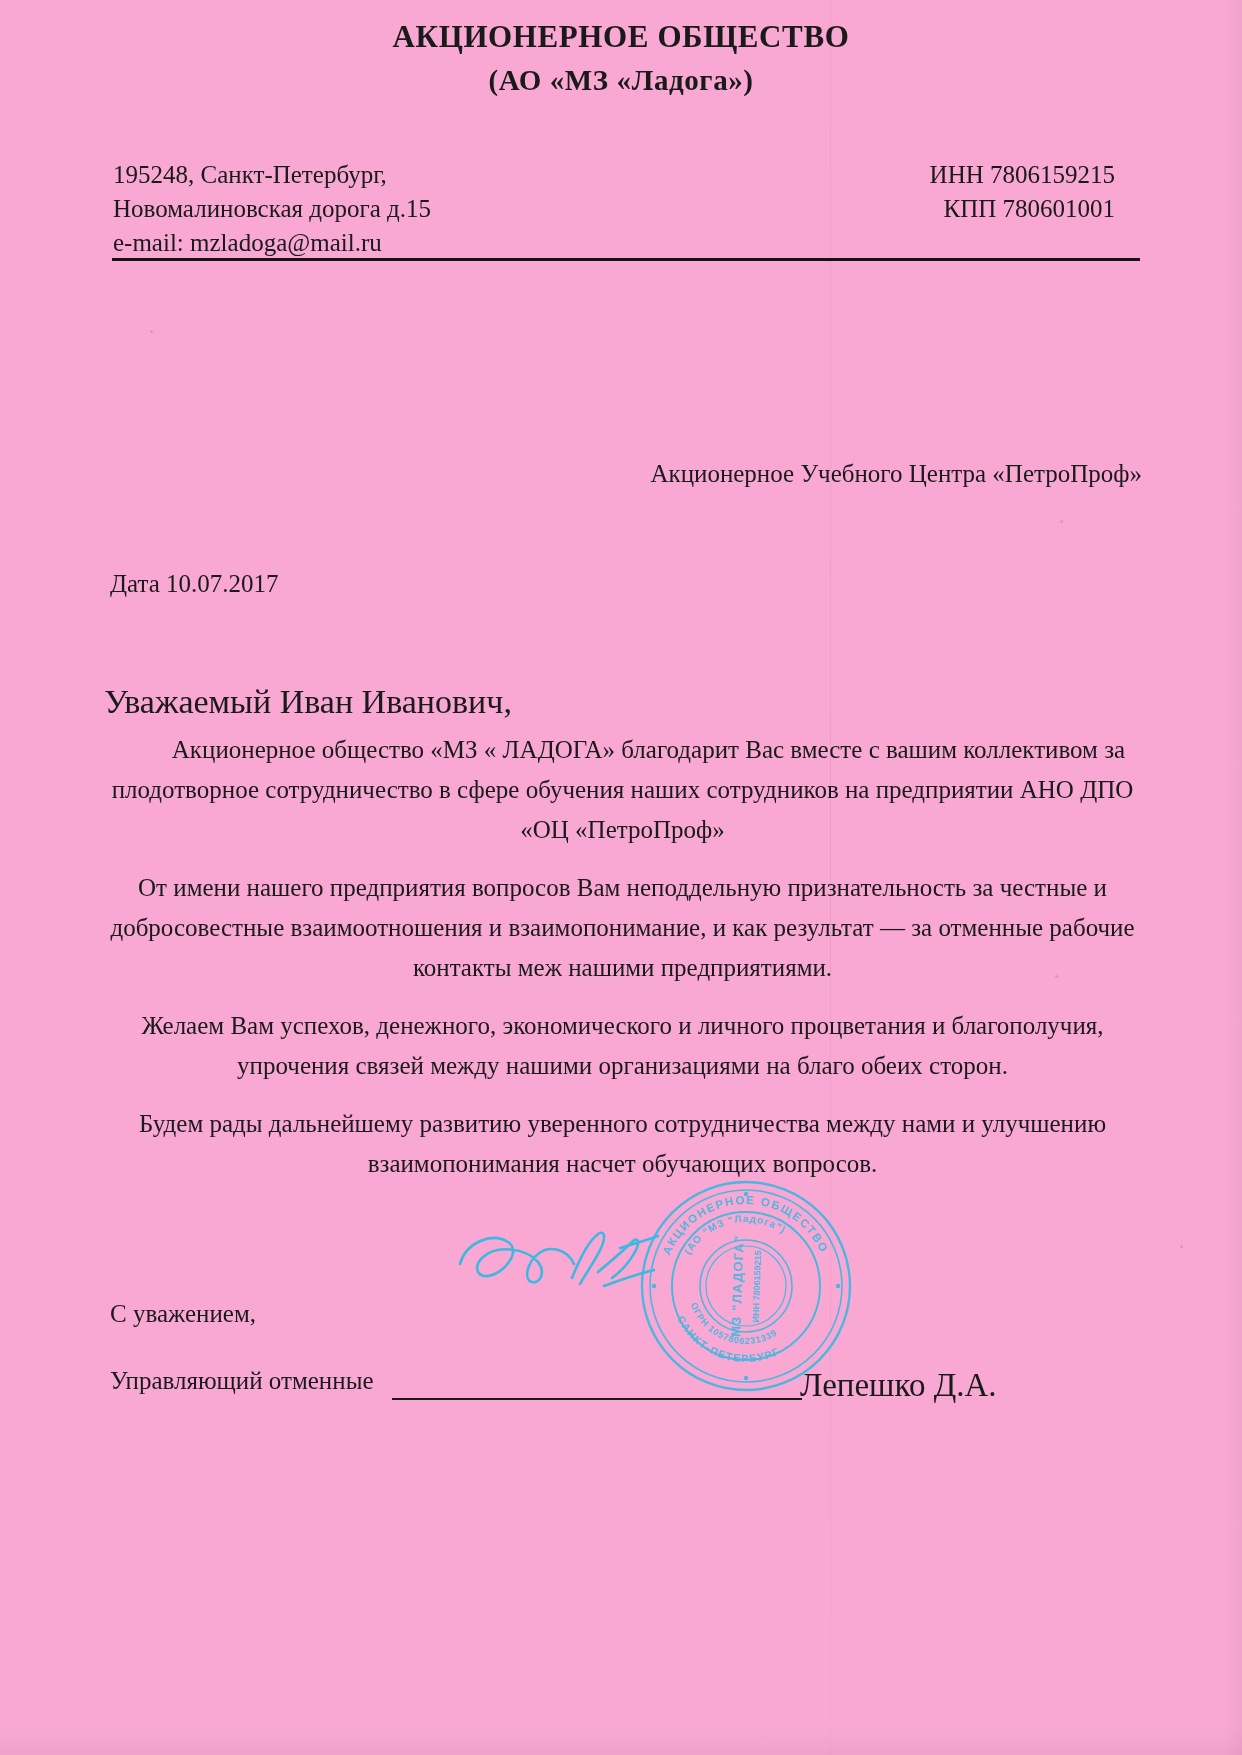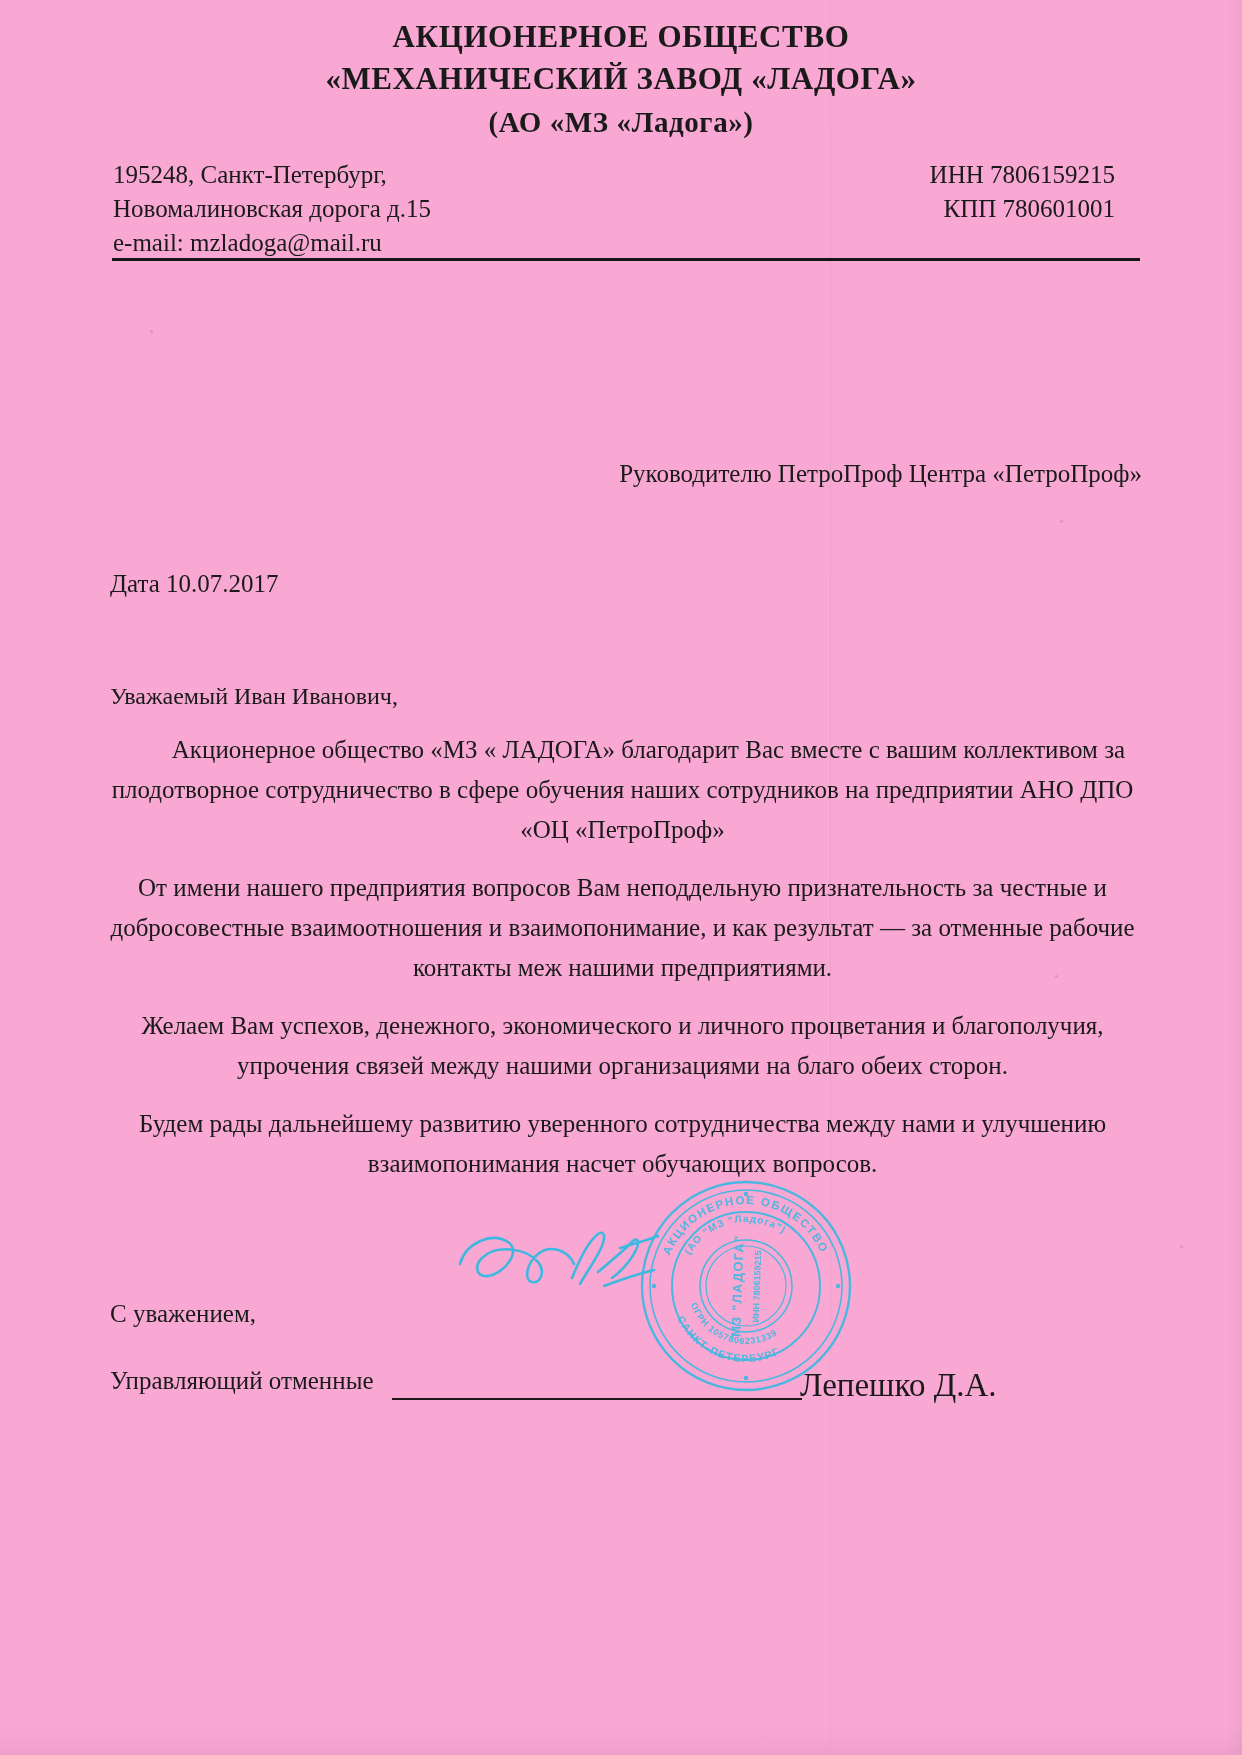--- a/index.html
+++ b/index.html
@@ -111,22 +111,22 @@
     position: absolute;
     top: 570px;
     left: 110px;
     font-size: 25px;
   }
 
   
   .salutation {
     position: absolute;
     top: 683px;
-    left: 110px;
-    font-size: 24px;
+    left: 104px;
+    font-size: 34px;
   }
   .body-text {
     position: absolute;
     top: 730px;
     left: 110px;
     width: 1025px;
     font-size: 25px;
     line-height: 40px;
     text-align: center;
   }
@@ -199,42 +199,41 @@
   <div class="scan-fold"></div>
   <div class="scan-edge-right"></div>
   <div class="scan-edge-bottom"></div>
   <div class="speck" style="top:330px;left:150px;width:3px;height:3px;"></div>
   <div class="speck" style="top:520px;left:1060px;width:3px;height:3px;"></div>
   <div class="speck" style="top:975px;left:1055px;width:3px;height:3px;"></div>
   <div class="speck" style="top:1245px;left:1180px;width:3px;height:3px;"></div>
 
   <div class="letterhead">
     <div class="line lh1">АКЦИОНЕРНОЕ ОБЩЕСТВО</div>
-    <div class="line lh2">«МЕХАНИЧЕСКИЙ ЗАВОД «ЛАДОГА»</div>
     <div class="line lh3">(АО «МЗ «Ладога»)</div>
   </div>
 
   <div class="contact">
     <div class="row">
       <div class="left">195248, Санкт-Петербург,</div>
       <div class="right">ИНН 7806159215</div>
     </div>
     <div class="row">
       <div class="left">Новомалиновская дорога д.15</div>
       <div class="right">КПП 780601001</div>
     </div>
     <div class="row">
       <div class="left">e-mail: mzladoga@mail.ru</div>
       <div class="right"></div>
     </div>
   </div>
 
   <div class="rule"></div>
 
-  <div class="addressee">Руководителю ПетроПроф Центра «ПетроПроф»</div>
+  <div class="addressee">Акционерное Учебного Центра «ПетроПроф»</div>
 
   <div class="date">Дата  10.07.2017</div>
 
   <div class="salutation">Уважаемый Иван Иванович,</div>
 
   <div class="body-text">
     <p class="indent">Акционерное общество «МЗ « ЛАДОГА»  благодарит Вас вместе с вашим коллективом за плодотворное сотрудничество в сфере обучения наших сотрудников на предприятии АНО ДПО «ОЦ «ПетроПроф»</p>
     <p>От имени нашего предприятия вопросов Вам неподдельную признательность за честные и добросовестные взаимоотношения и взаимопонимание, и как результат — за отменные рабочие контакты меж нашими предприятиями.</p>
     <p>Желаем Вам успехов, денежного, экономического и личного процветания и благополучия, упрочения связей между нашими организациями на благо обеих сторон.</p>
     <p>Будем рады дальнейшему развитию уверенного сотрудничества между нами и улучшению взаимопонимания насчет обучающих  вопросов.</p>

